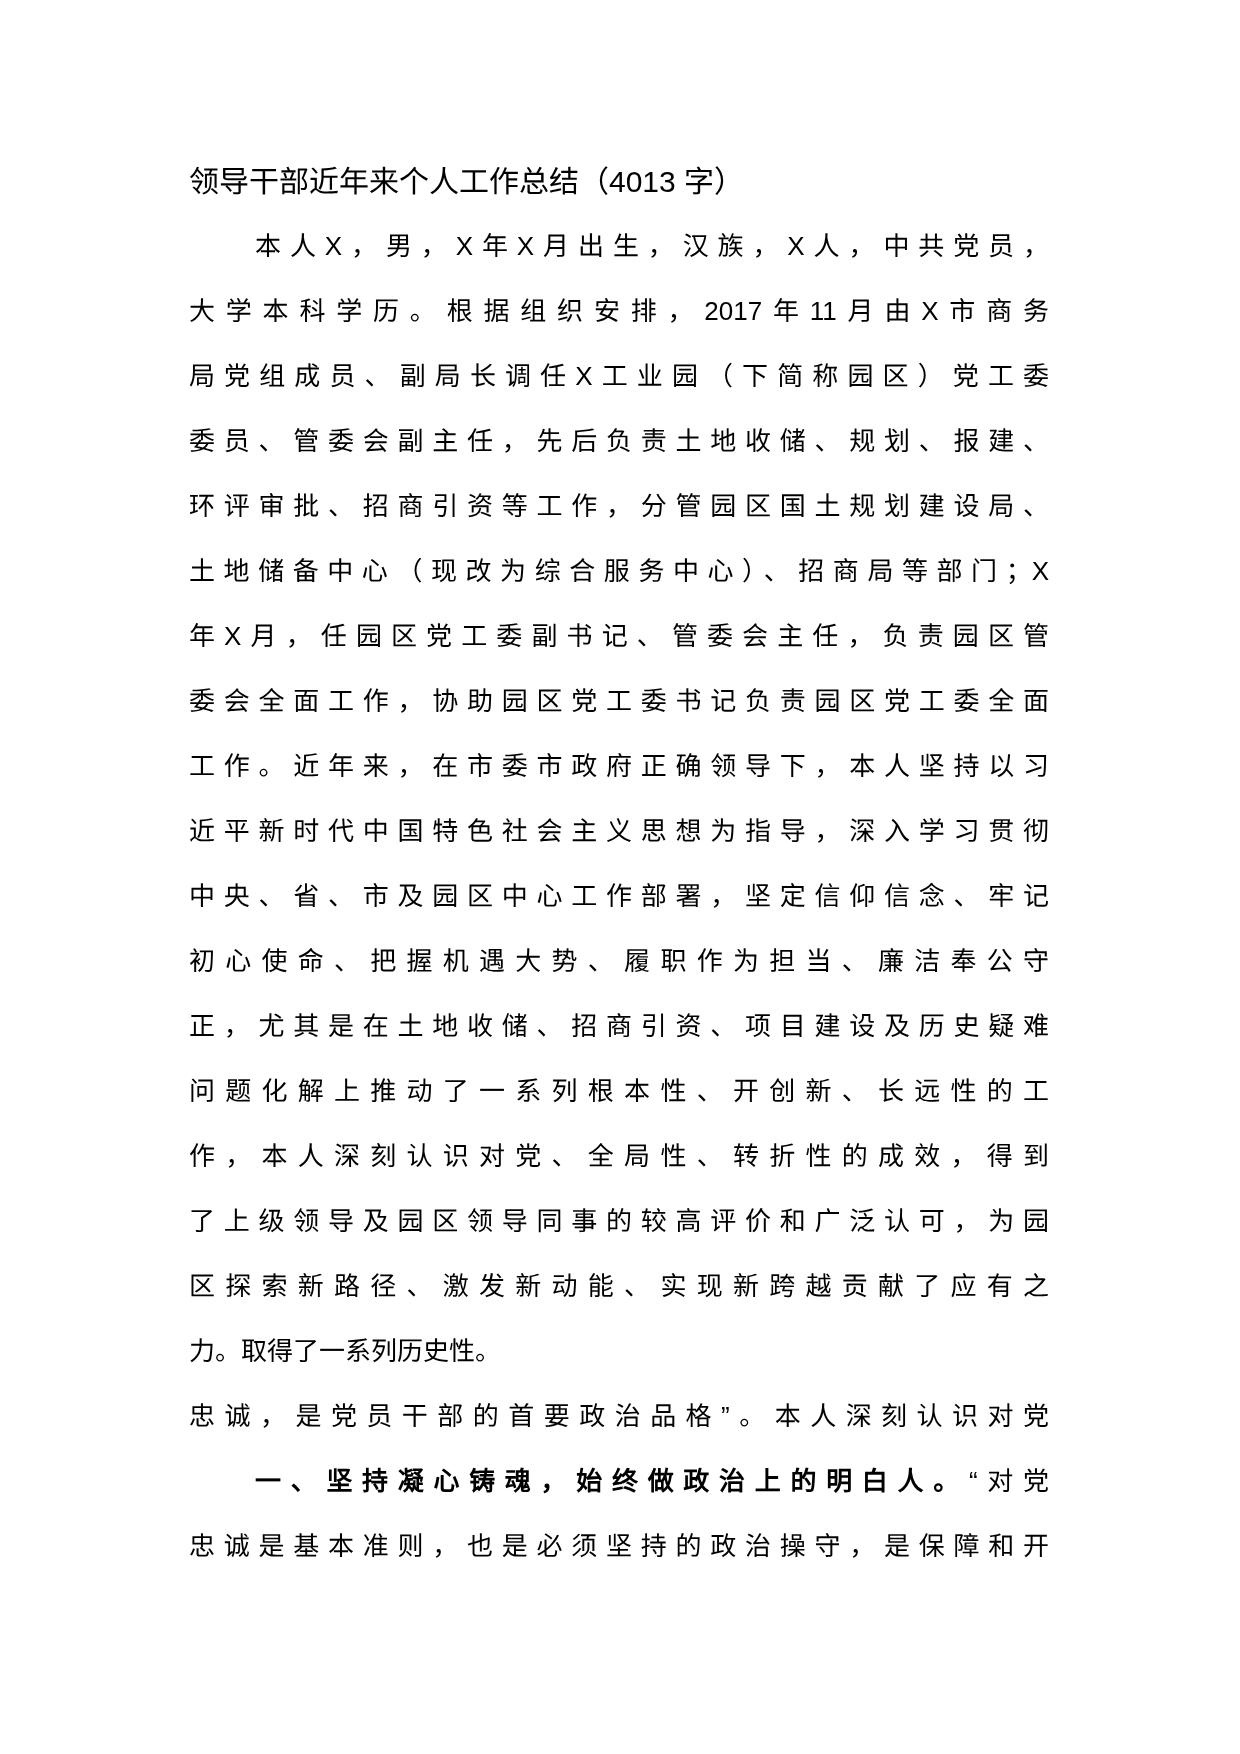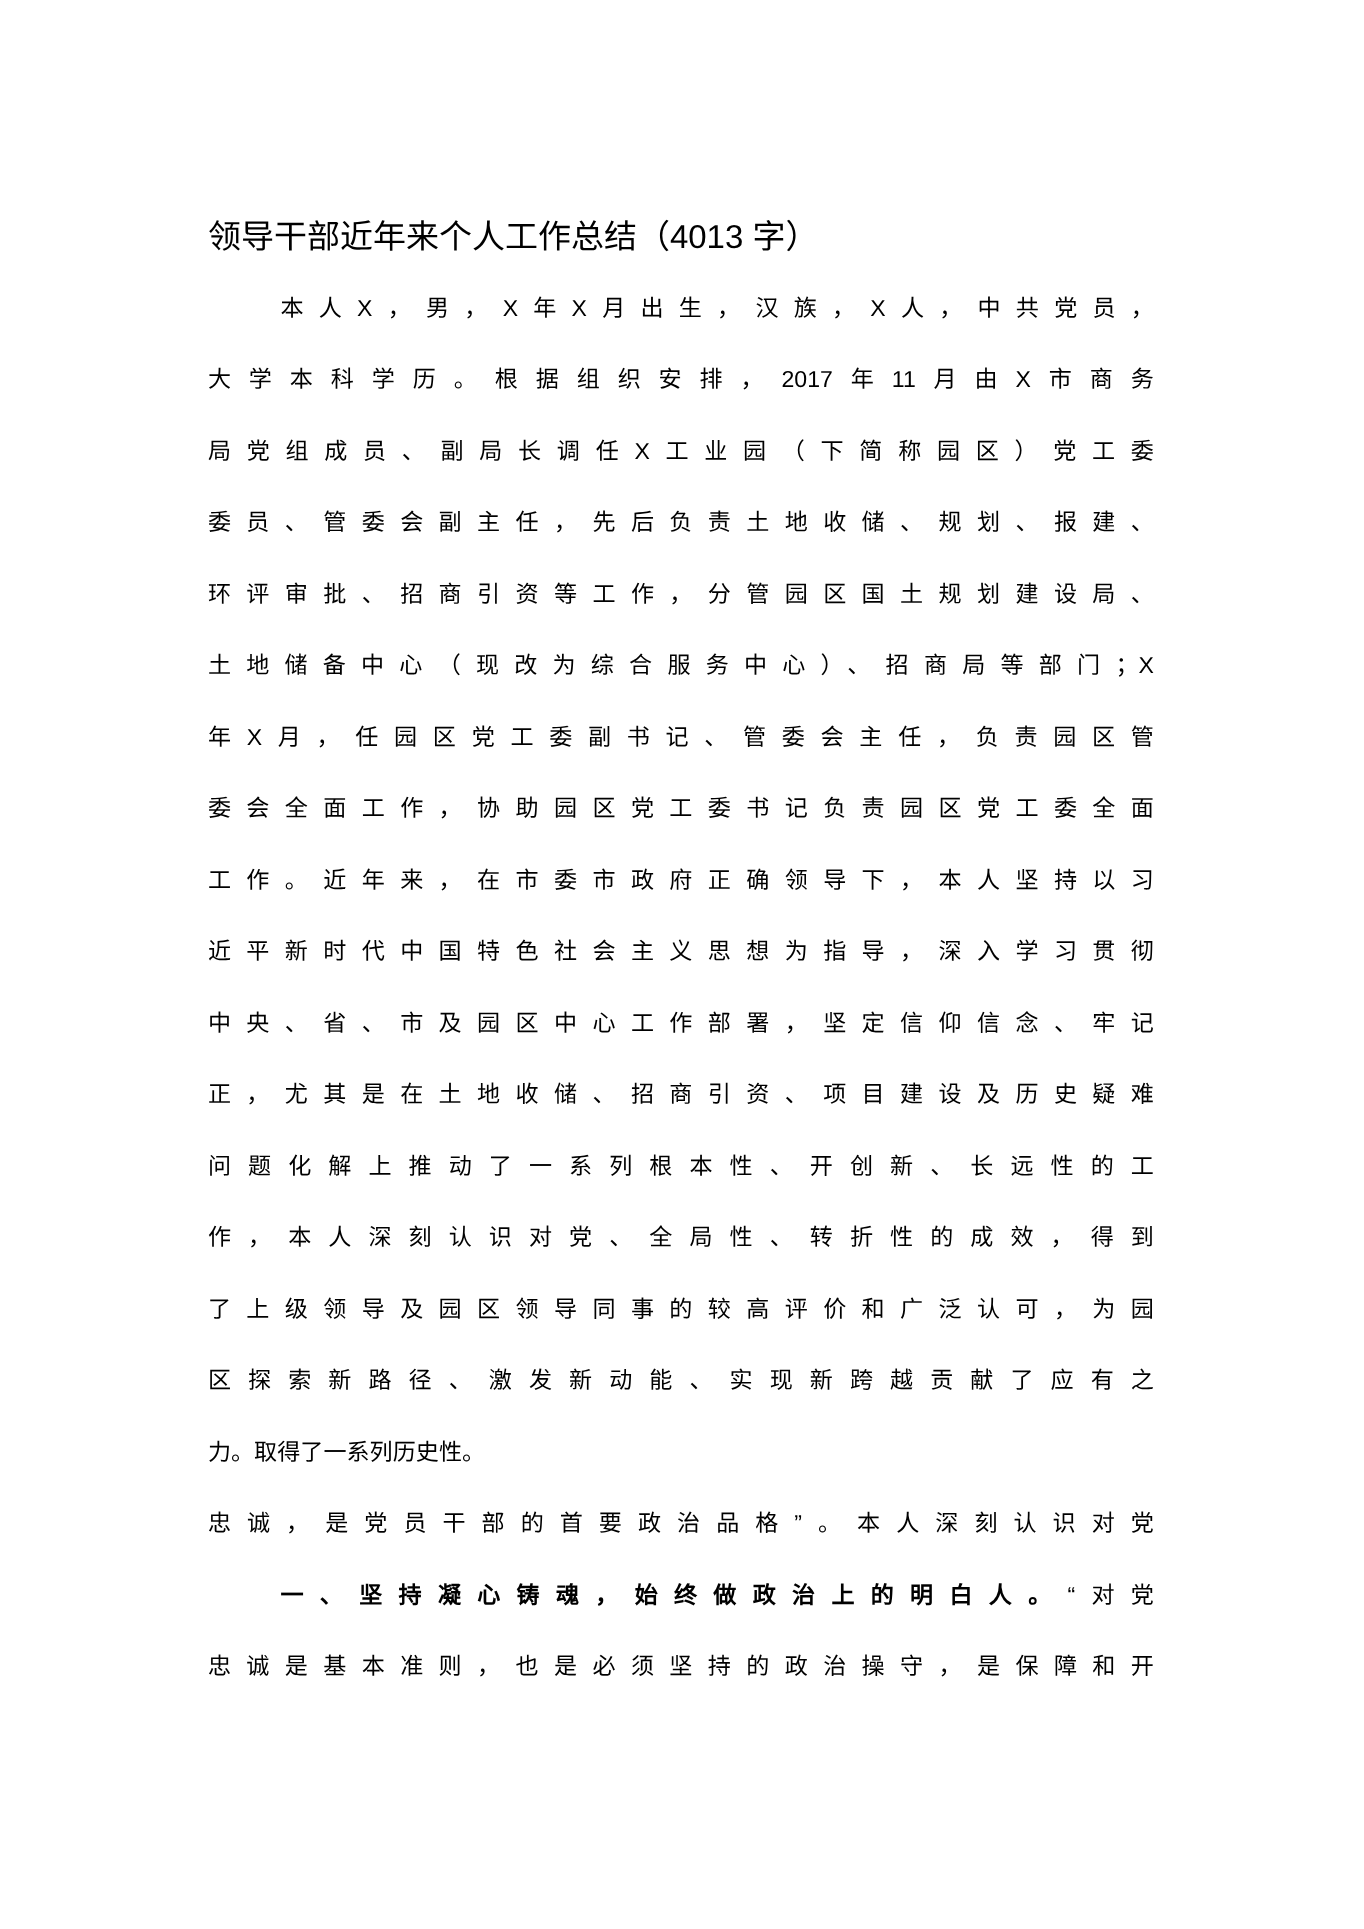--- a/index.html
+++ b/index.html
@@ -12,27 +12,27 @@
     width: 1240px;
     height: 1754px;
     background: #ffffff;
     overflow: hidden;
     font-family: "Liberation Sans", "DejaVu Sans", sans-serif;
     color: #000000;
   }
   .content {
     position: absolute;
     left: 189px;
-    top: 183px;
+    top: 149px;
     width: 860px;
   }
   .line {
     height: 65px;
     line-height: 65px;
-    font-size: 21px;
+    font-size: 26px;
     letter-spacing: 0;
     text-align: justify;
     text-align-last: justify;
     overflow: hidden;
     white-space: normal;
   }
   .line.title-line {
     font-size: 30px;
     text-align: left;
     text-align-last: left;
@@ -59,20 +59,21 @@
     <div class="line">大学本科学历。根据组织安排，2017年11月由X市商务</div>
     <div class="line">局党组成员、副局长调任X工业园（下简称园区）党工委</div>
     <div class="line">委员、管委会副主任，先后负责土地收储、规划、报建、</div>
     <div class="line">环评审批、招商引资等工作，分管园区国土规划建设局、</div>
     <div class="line">土地储备中心（现改为综合服务中心）、招商局等部门；X</div>
     <div class="line">年X月，任园区党工委副书记、管委会主任，负责园区管</div>
     <div class="line">委会全面工作，协助园区党工委书记负责园区党工委全面</div>
     <div class="line">工作。近年来，在市委市政府正确领导下，本人坚持以习</div>
     <div class="line">近平新时代中国特色社会主义思想为指导，深入学习贯彻</div>
     <div class="line">中央、省、市及园区中心工作部署，坚定信仰信念、牢记</div>
+    <div class="line">初心使命、把握机遇大势、履职作为担当、廉洁奉公守</div>
     <div class="line">正，尤其是在土地收储、招商引资、项目建设及历史疑难</div>
     <div class="line">问题化解上推动了一系列根本性、开创新、长远性的工</div>
     <div class="line">作，本人深刻认识对党、全局性、转折性的成效，得到</div>
     <div class="line">了上级领导及园区领导同事的较高评价和广泛认可，为园</div>
     <div class="line">区探索新路径、激发新动能、实现新跨越贡献了应有之</div>
     <div class="line para-end">力。取得了一系列历史性。</div>
 
     <div class="line">忠诚，是党员干部的首要政治品格”。本人深刻认识对党</div>
     <div class="line indent">
       <span class="bold">一、坚持凝心铸魂，始终做政治上的明白人。</span><span>“对党</span>

